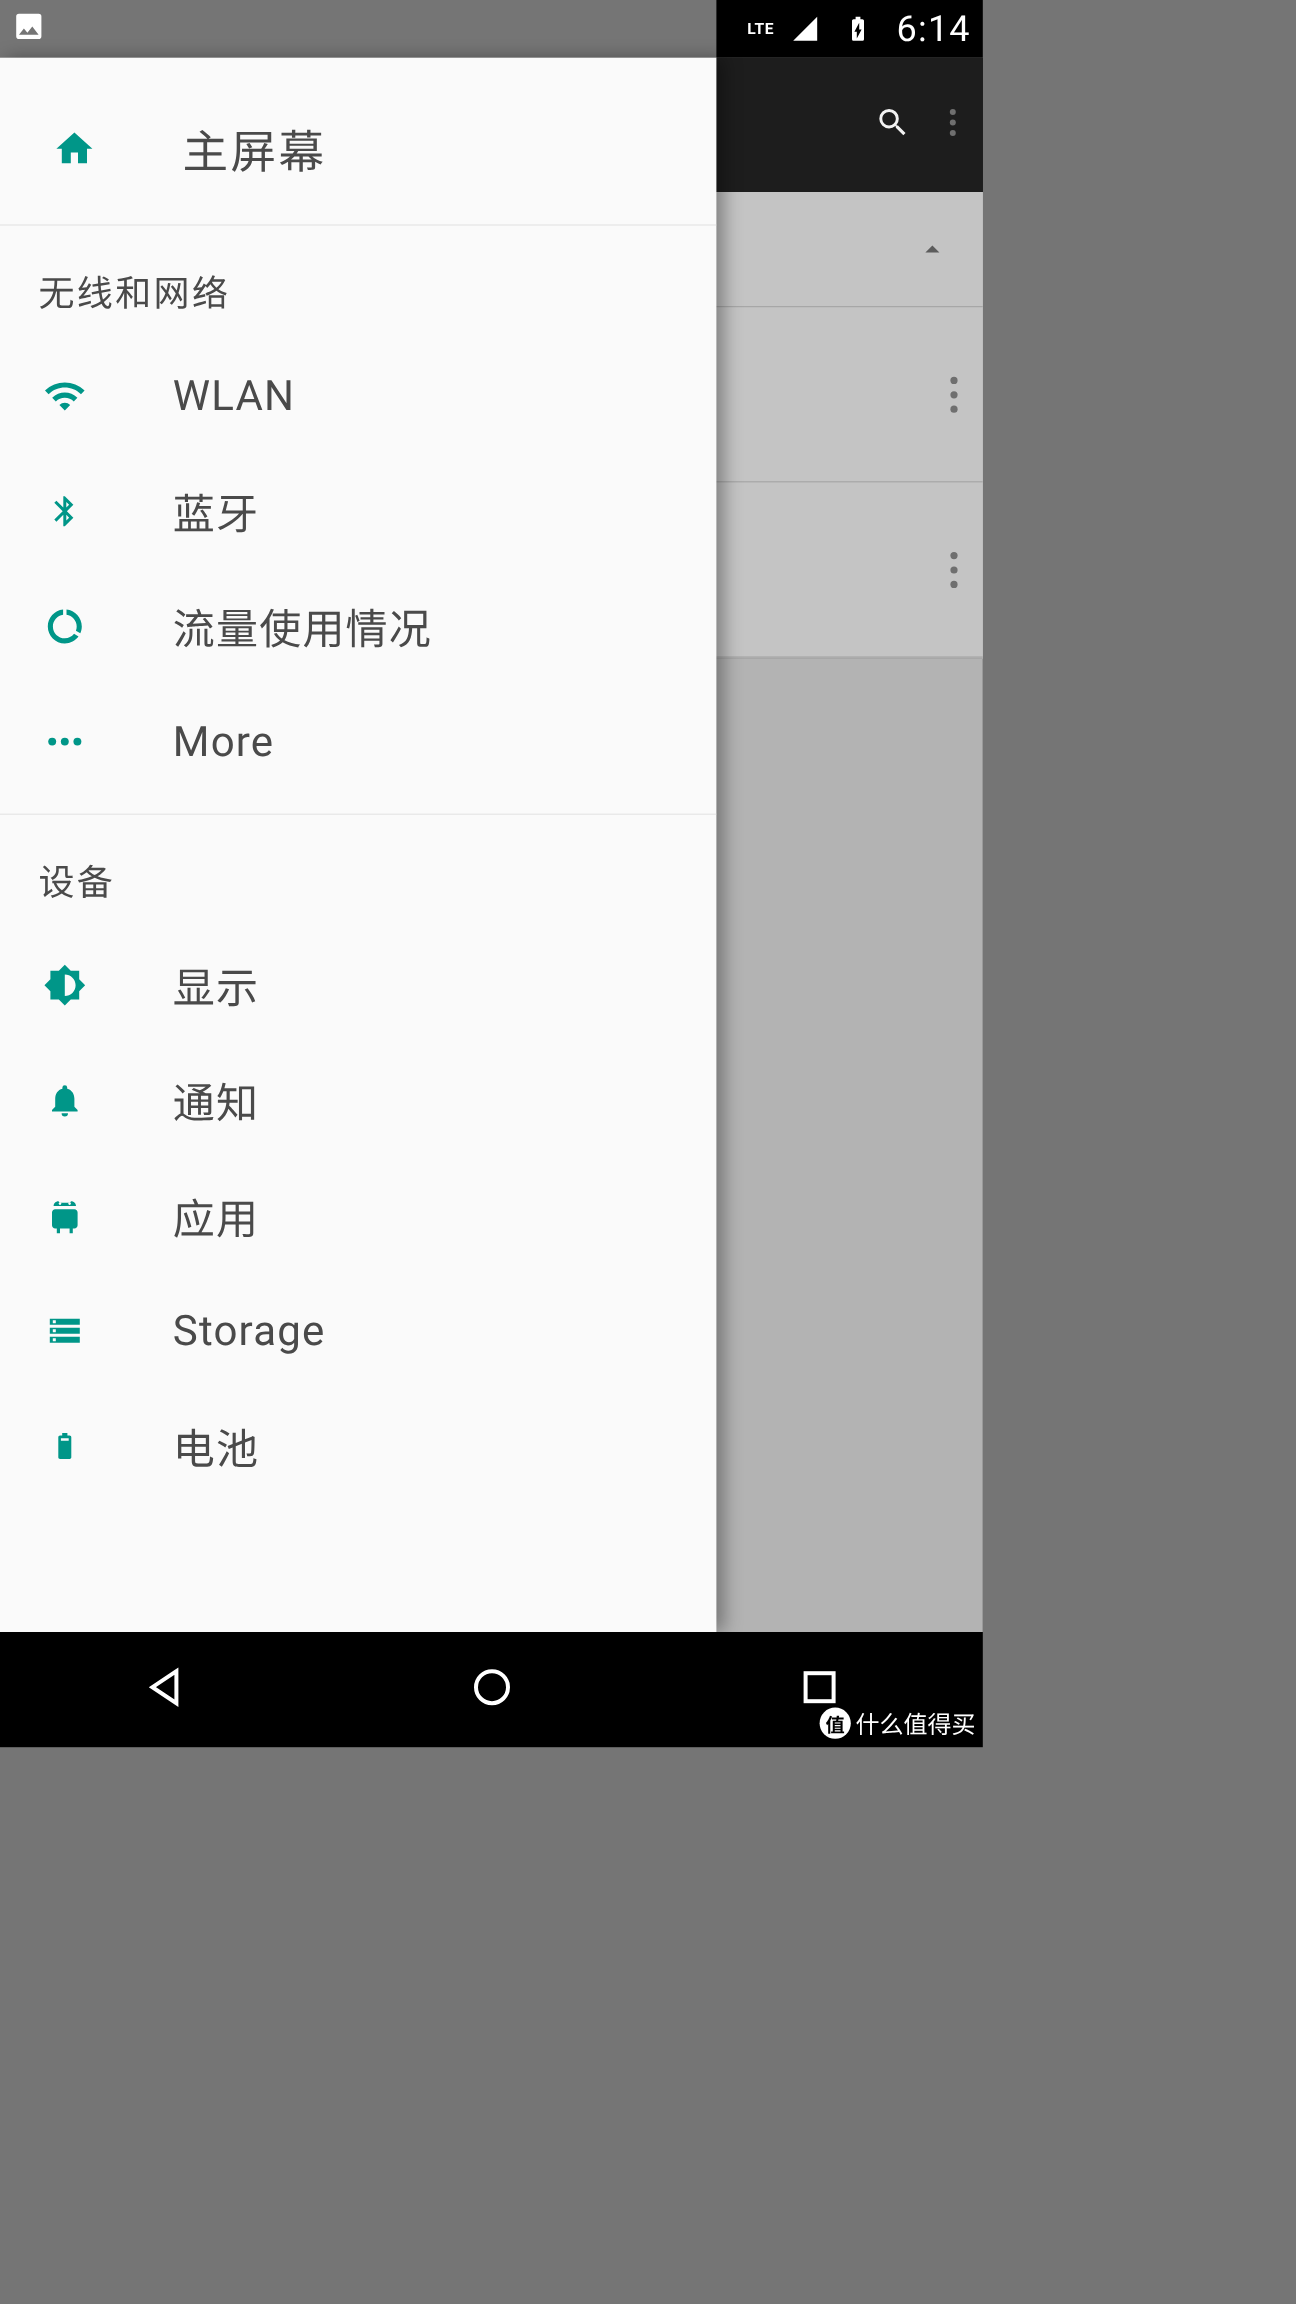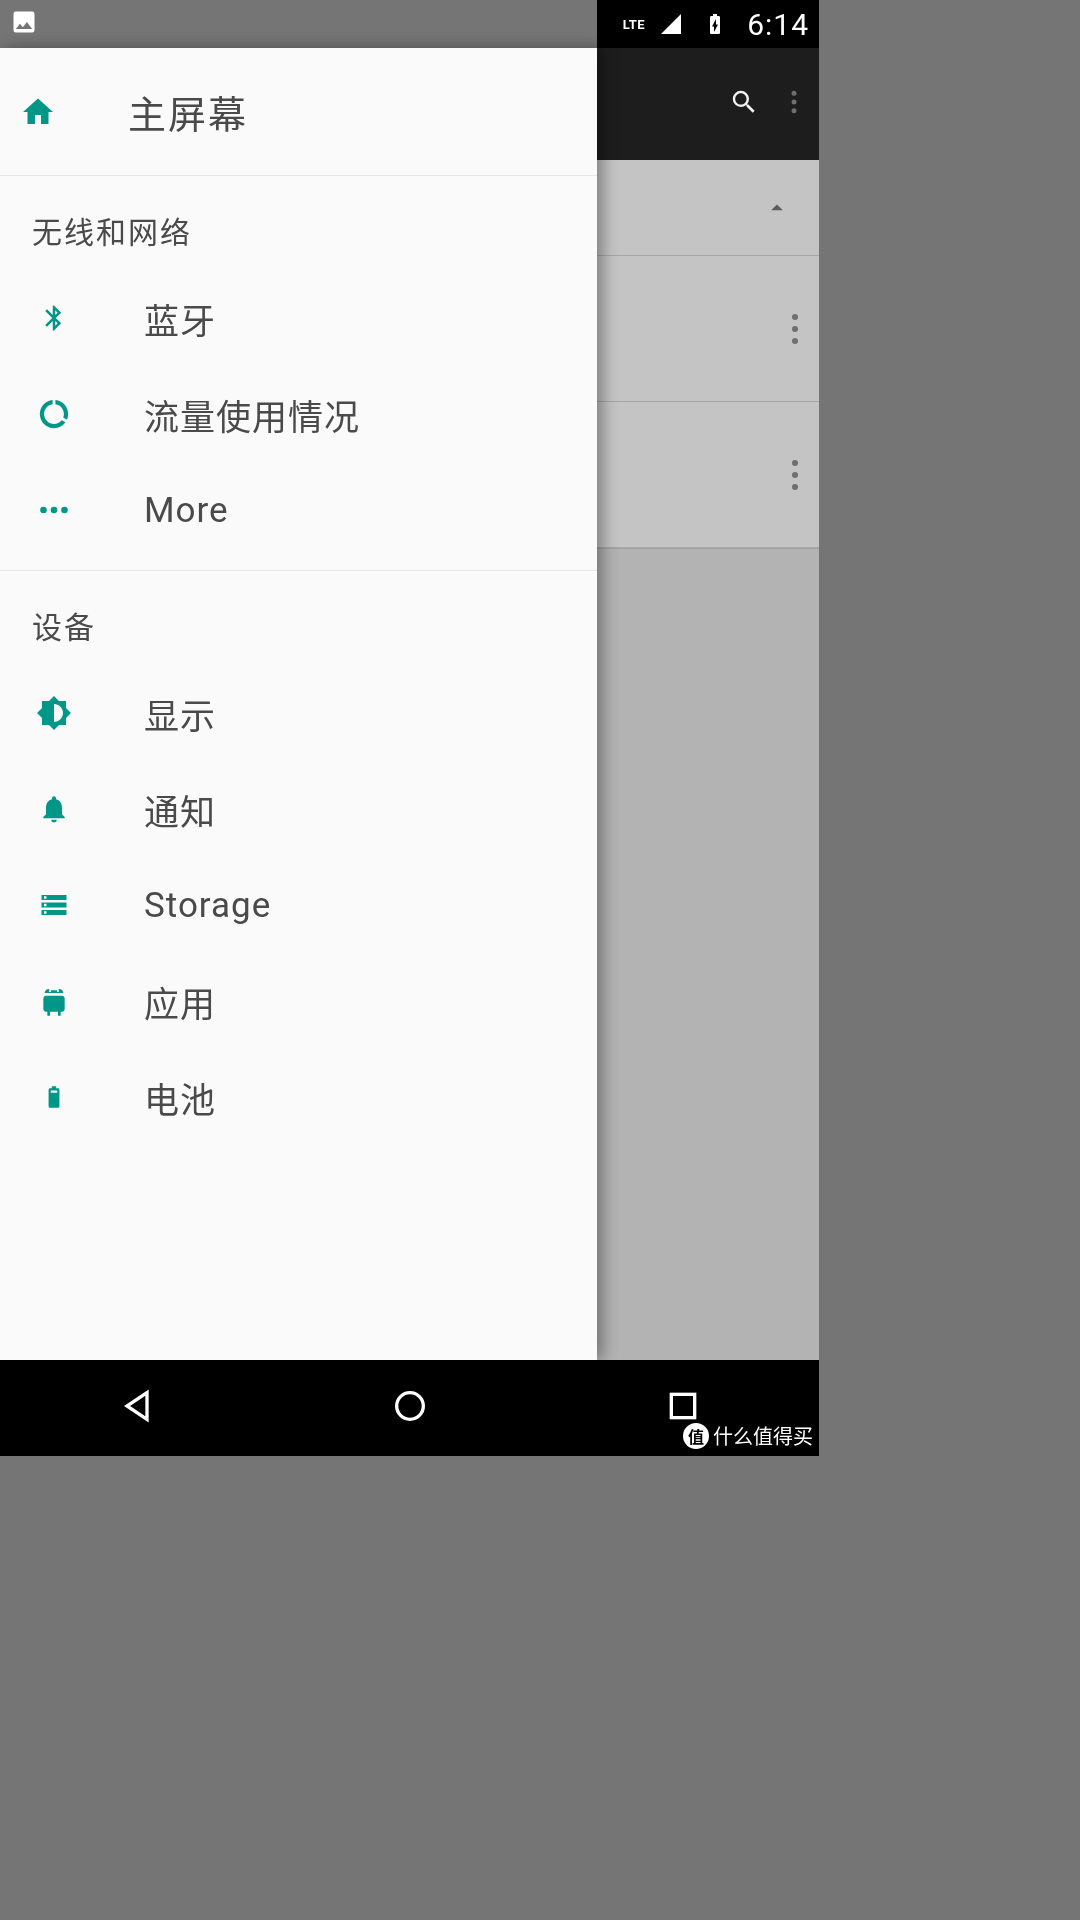--- a/index.html
+++ b/index.html
@@ -15,21 +15,21 @@
   .underlay-toolbar { height:112px; background:#1f1f1f; display:flex; align-items:center; justify-content:flex-end; padding-right:10px; gap:20px; }
   .underlay-toolbar svg { width:30px; height:30px; fill:#fff; }
   .underlay-body { background:#bdbdbd; height:calc(100% - 112px); position:relative; }
   .card { background:#cfcfcf; border-bottom:1px solid #aaa; }
   .card-header { height:96px; display:flex; align-items:center; justify-content:flex-end; padding-right:28px; border-bottom:1px solid #b0b0b0; }
   .card-header svg { width:28px; height:28px; fill:#616161; }
   .card-row { height:146px; display:flex; align-items:center; justify-content:flex-end; padding-right:20px; border-bottom:1px solid #b0b0b0; }
   .card-row svg { width:8px; height:32px; }
   .dots-v circle { fill:#757575; }
   .drawer { position:absolute; top:48px; left:0; width:597px; bottom:96px; background:#fafafa; box-shadow:6px 0 14px rgba(0,0,0,0.35); z-index:10; overflow:hidden; }
-  .drawer-home { height:128px; display:flex; align-items:center; padding-left:14px; border-bottom:1px solid #e5e5e5; }
+  .drawer-home { height:128px; display:flex; align-items:center; padding-left:38px; border-bottom:1px solid #e5e5e5;margin-top:12px; }
   .drawer-home .icon-slot { width:48px; display:flex; justify-content:center; }
   .drawer-home .label { margin-left:66px; font-size:38px; color:#4a4a4a; letter-spacing:2px; }
   .section-title { padding:32px 0 18px 32px; font-size:30px; color:#4a4a4a; letter-spacing:2px; }
   .item { height:96px; display:flex; align-items:center; padding-left:30px; cursor:pointer; }
   .item .icon-slot { width:48px; display:flex; justify-content:center; align-items:center; }
   .item .label { margin-left:66px; font-size:35px; color:#4a4a4a; letter-spacing:1px; }
   .teal-fill { fill:#009688; }
   .divider { height:1px; background:#e5e5e5; margin-top:12px; }
   .navbar { position:absolute; bottom:0; left:0; right:0; height:96px; background:#000; display:flex; align-items:center; justify-content:space-around; z-index:20; }
   .navbar svg { width:40px; height:40px; }
@@ -109,20 +109,28 @@
     <span class="icon-slot">
       <svg width="36" height="36" viewBox="0 0 24 24" class="teal-fill">
           <path d="M10 20v-6h4v6h5v-8h3L12 3 2 12h3v8z"></path>
         </svg>
     </span>
     <span class="label">主屏幕</span>
   </div>
 
   <div class="section-title">无线和网络</div>
 
+  <div class="item">
+    <span class="icon-slot">
+      <svg width="36" height="36" viewBox="0 0 24 24" class="teal-fill">
+          <path d="M1 9l2 2c4.97-4.97 13.03-4.97 18 0l2-2C16.93 2.93 7.07 2.93 1 9zm8 8l3 3 3-3a4.24 4.24 0 0 0-6 0zm-4-4l2 2a7.07 7.07 0 0 1 10 0l2-2C15.14 9.14 8.86 9.14 5 13z"></path>
+        </svg>
+    </span>
+    <span class="label">WLAN</span>
+  </div>
 
   <div class="item">
     <span class="icon-slot">
       <svg width="30" height="36" viewBox="0 0 24 24" class="teal-fill">
           <path d="M17.71 7.71L12 2h-1v7.59L6.41 5 5 6.41 10.59 12 5 17.59 6.41 19 11 14.41V22h1l5.71-5.71L13.41 12l4.3-4.29zM13 5.83l1.88 1.88L13 9.59V5.83zm1.88 10.46L13 18.17v-3.76l1.88 1.88z"></path>
         </svg>
     </span>
     <span class="label">蓝牙</span>
   </div>
 
@@ -161,43 +169,43 @@
 
   <div class="item">
     <span class="icon-slot">
       <svg width="32" height="34" viewBox="0 0 24 24" class="teal-fill">
           <path d="M12 22a2 2 0 0 0 2-2h-4a2 2 0 0 0 2 2zm6-6v-5c0-3.07-1.64-5.64-4.5-6.32V4a1.5 1.5 0 1 0-3 0v.68C7.63 5.36 6 7.92 6 11v5l-2 2v1h16v-1l-2-2z"></path>
         </svg>
     </span>
     <span class="label">通知</span>
   </div>
 
-
-  <div class="item">
-    <span class="icon-slot">
-      <svg width="36" height="30" viewBox="0 0 24 24" class="teal-fill">
-          <path d="M2 20h20v-4H2v4zm2-3h2v2H4v-2zM2 4v4h20V4H2zm4 3H4V5h2v2zm-4 7h20v-4H2v4zm2-3h2v2H4v-2z"></path>
-        </svg>
-    </span>
-    <span class="label">Storage</span>
-  </div>
 
   <div class="item">
     <span class="icon-slot">
       <svg width="32" height="36" viewBox="0 0 24 24" class="teal-fill">
           <path d="M6 8c-1.1 0-2 .9-2 2v8c0 1.1.9 2 2 2h1v3h2v-3h6v3h2v-3h1c1.1 0 2-.9 2-2v-8c0-1.1-.9-2-2-2H6zm2-5l-1.5-1.5L8 3l1 1h6l1-1 1.5-1.5L16 3c1.66 0 3 1.34 3 3H5c0-1.66 1.34-3 3-3zm1 2h.01M15 5h.01"></path>
           <circle cx="9" cy="4.5" r="0.8" fill="#fafafa"></circle>
           <circle cx="15" cy="4.5" r="0.8" fill="#fafafa"></circle>
         </svg>
     </span>
     <span class="label">应用</span>
   </div>
 
   <div class="item">
     <span class="icon-slot">
+      <svg width="36" height="30" viewBox="0 0 24 24" class="teal-fill">
+          <path d="M2 20h20v-4H2v4zm2-3h2v2H4v-2zM2 4v4h20V4H2zm4 3H4V5h2v2zm-4 7h20v-4H2v4zm2-3h2v2H4v-2z"></path>
+        </svg>
+    </span>
+    <span class="label">Storage</span>
+  </div>
+
+  <div class="item">
+    <span class="icon-slot">
       <svg width="26" height="36" viewBox="0 0 24 24" class="teal-fill">
           <path d="M15.67 4H14V2h-4v2H8.33C7.6 4 7 4.6 7 5.33v15.33C7 21.4 7.6 22 8.33 22h7.33c.74 0 1.34-.6 1.34-1.34V5.33C17 4.6 16.4 4 15.67 4zM15 8H9V6h6v2z"></path>
         </svg>
     </span>
     <span class="label">电池</span>
   </div>
 </div>
 
 <div class="navbar">
   <div>

